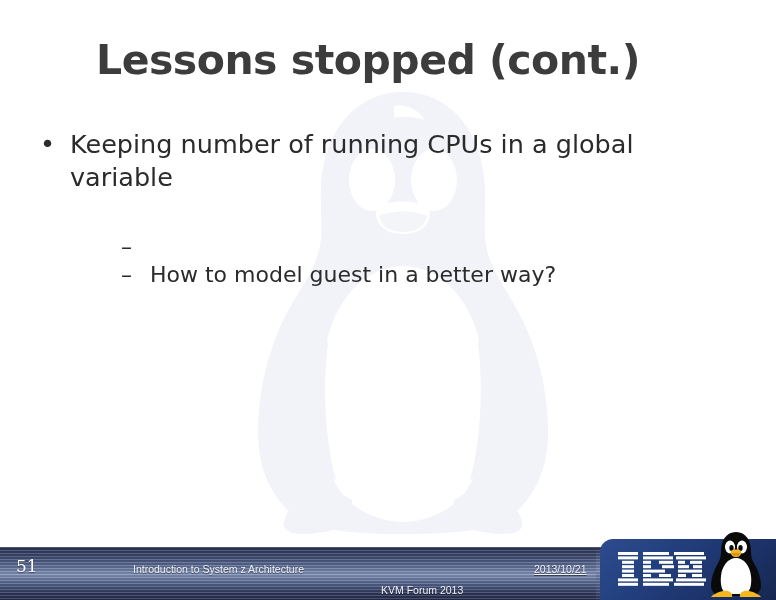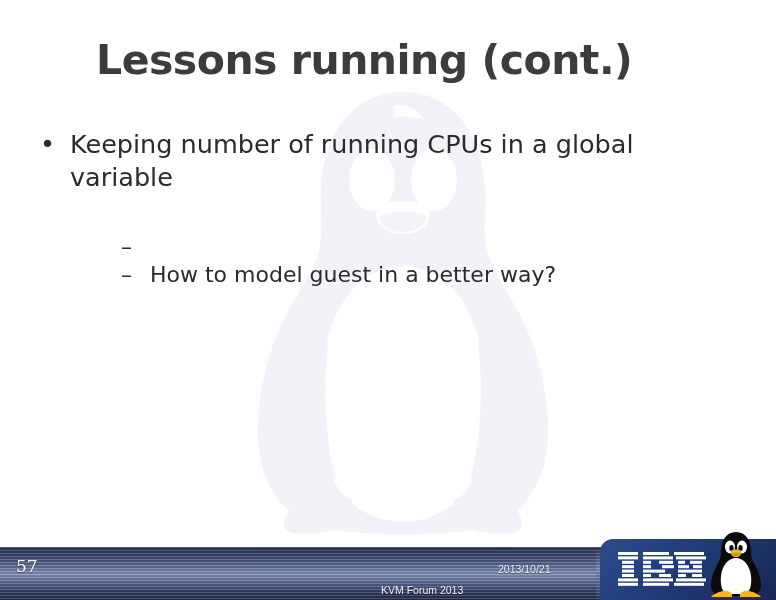--- a/index.html
+++ b/index.html
@@ -151,21 +151,21 @@
     color: #f2f4fa;
     font-family: "Liberation Sans", sans-serif;
     font-size: 10.5px;
     line-height: 13px;
     z-index: 7;
     white-space: nowrap;
     text-shadow: 0 1px 1px rgba(0,0,0,0.5);
   }
   #foot-venue { left: 133px; }
   #foot-event { left: 381px; margin-top: 21px; }
-  #foot-date  { left: 498px; }
+  #foot-date  { left: 534px; text-decoration: underline; }
 
   
   #ibm-box {
     position: absolute;
     left: 600px;
     top: 539px;
     width: 176px;
     height: 61px;
     border-top-left-radius: 13px;
     background: linear-gradient(135deg, #2e4c8e 0%, #223f7d 35%, #1c3269 70%, #16274f 100%);
@@ -237,21 +237,21 @@
 
         <path d="M96 396 C78 404 58 420 56 434 C54 446 70 448 96 444 C118 440 126 426 124 412 Z"></path>
         <path d="M254 396 C272 404 292 420 294 434 C296 446 280 448 254 444 C232 440 224 426 226 412 Z"></path>
 
         <path d="M96 232 C84 262 82 318 90 358 C94 378 102 390 108 392 C98 358 94 300 100 256 Z"></path>
         <path d="M254 232 C266 262 268 318 260 358 C256 378 248 390 242 392 C252 358 256 300 250 256 Z"></path>
       </g>
     </svg>
   </div>
 
-  <div id="title">Lessons running (cont.)</div>
+  <div id="title">Lessons stopped (cont.)</div>
 
   <div id="body-content">
 
     <div class="lvl1">
       <span class="marker">•</span>
       <span>Keeping number of running CPUs in a global variable</span>
     </div>
 
     <div class="sp-a"></div>
 
@@ -265,21 +265,22 @@
       <span class="marker">–</span>
       <span>How to model guest in a better way?</span>
     </div>
 
   </div>
 
   <div id="footer">
     <div id="footer-strip-right"></div>
   </div>
 
-  <div id="page-number">57</div>
+  <div id="page-number">51</div>
+  <div class="foot-text" id="foot-venue">Introduction to System z Architecture</div>
   <div class="foot-text" id="foot-event">KVM Forum 2013</div>
   <div class="foot-text" id="foot-date">2013/10/21</div>
 
   <div id="ibm-box">
     <div id="ibm-logo">
       <svg viewBox="0 0 92 34" xmlns="http://www.w3.org/2000/svg" aria-hidden="true">
         <g fill="#ffffff">
 
           <rect x="0" y="0" width="20" height="3"></rect>
           <rect x="25" y="0" width="26" height="3"></rect>

